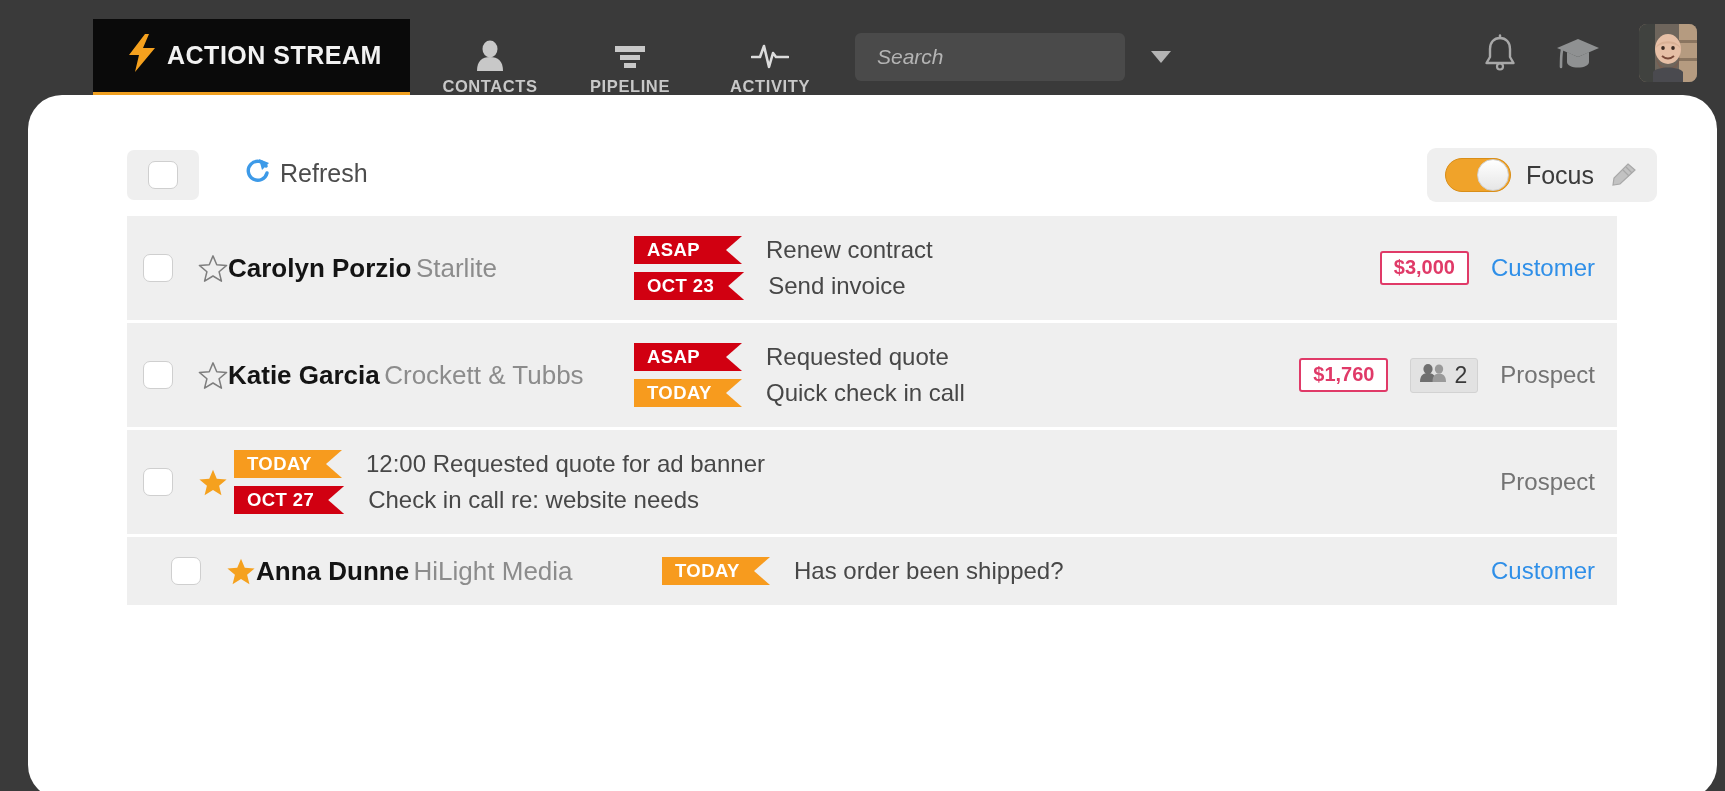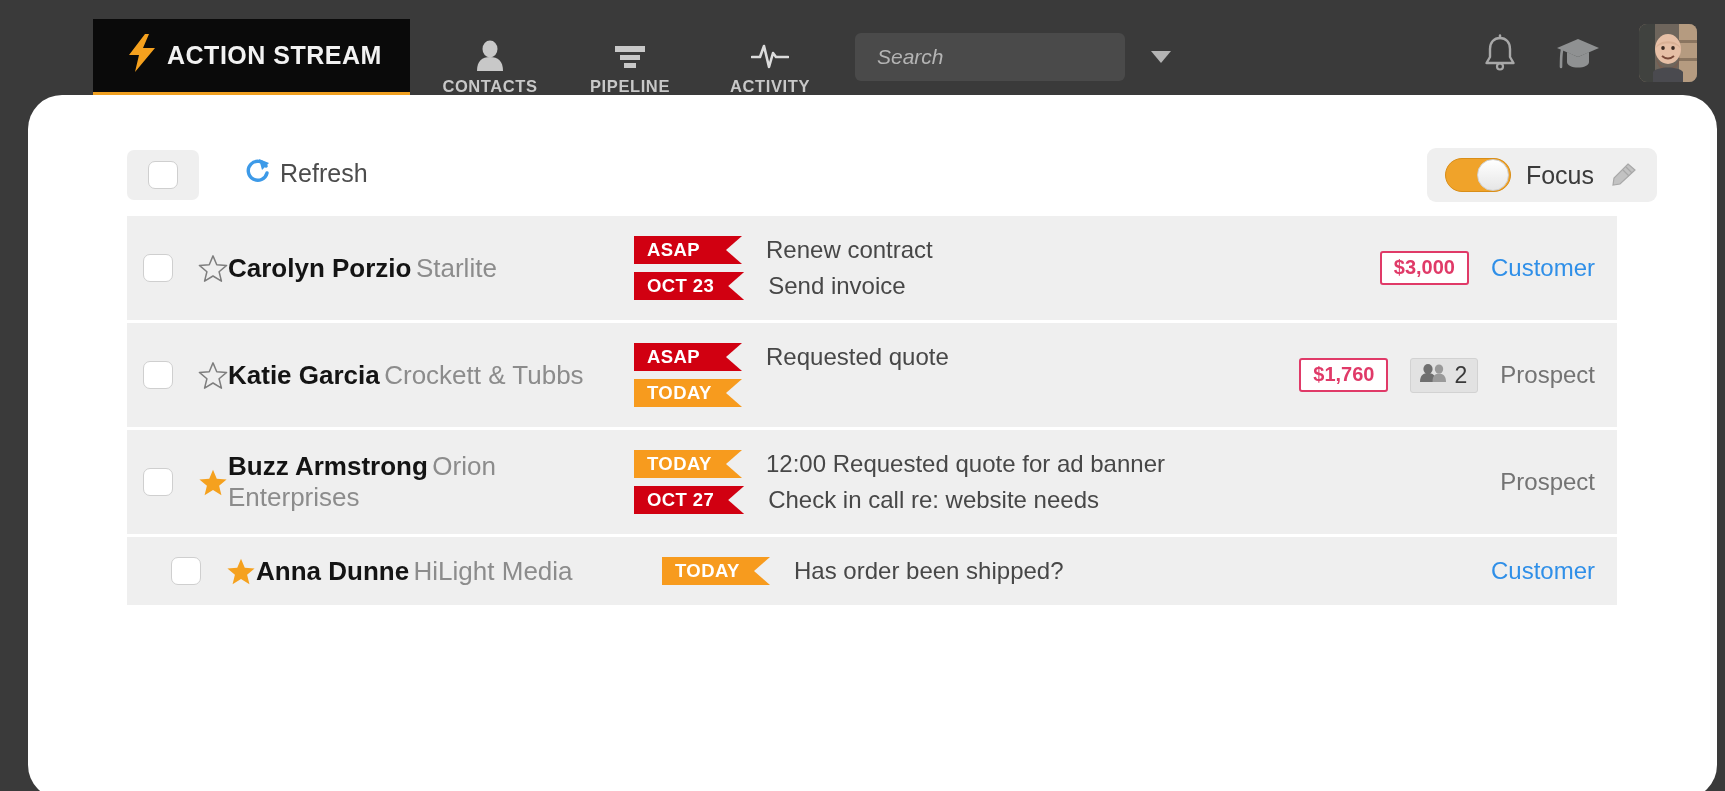--- a/index.html
+++ b/index.html
@@ -385,20 +385,21 @@
               <span>ASAP</span>
                 <span class="notch"></span>
             </span>
             <span class="task-text">Requested quote</span>
           </span>
           <span class="task-line">
             <span class="flag orange">
               <span>TODAY</span>
                 <span class="notch"></span>
             </span>
+            <span class="task-text">Quick check in call</span>
           </span>
         </span>
         <span class="right-col">
           <span class="money">$1,760</span>
           <span class="people-pill">
             <span>
               <svg width="28" height="20" viewBox="0 0 28 20">
                 <ellipse cx="9" cy="6" rx="4.6" ry="5" fill="#6f6f6f"></ellipse>
                 <path d="M1 19 C1 12 4.5 10 9 10 C13.5 10 17 12 17 19 Z" fill="#6f6f6f"></path>
                 <ellipse cx="20" cy="6" rx="4.2" ry="4.6" fill="#9a9a9a"></ellipse>
@@ -411,24 +412,20 @@
         </span>
       </div>
 
       <div class="row h2">
         <span class="row-cb"></span>
         <span class="row-star">
           <svg width="32" height="31" viewBox="0 0 32 31">
             <polygon points="16,2 20,11.5 30.5,12.2 22.5,19 25,29 16,23.5 7,29 9.5,19 1.5,12.2 12,11.5" fill="#f5a11e"></polygon>
           </svg>
         </span>
-        <span class="name-col">
-          <span class="pname">Buzz Armstrong</span>
-          <span class="pcompany"> Orion Enterprises</span>
-        </span>
         <span class="task-col">
           <span class="task-line">
             <span class="flag orange">
               <span>TODAY</span>
                 <span class="notch"></span>
             </span>
             <span class="task-text">12:00 Requested quote for ad banner</span>
           </span>
           <span class="task-line">
             <span class="flag red">

